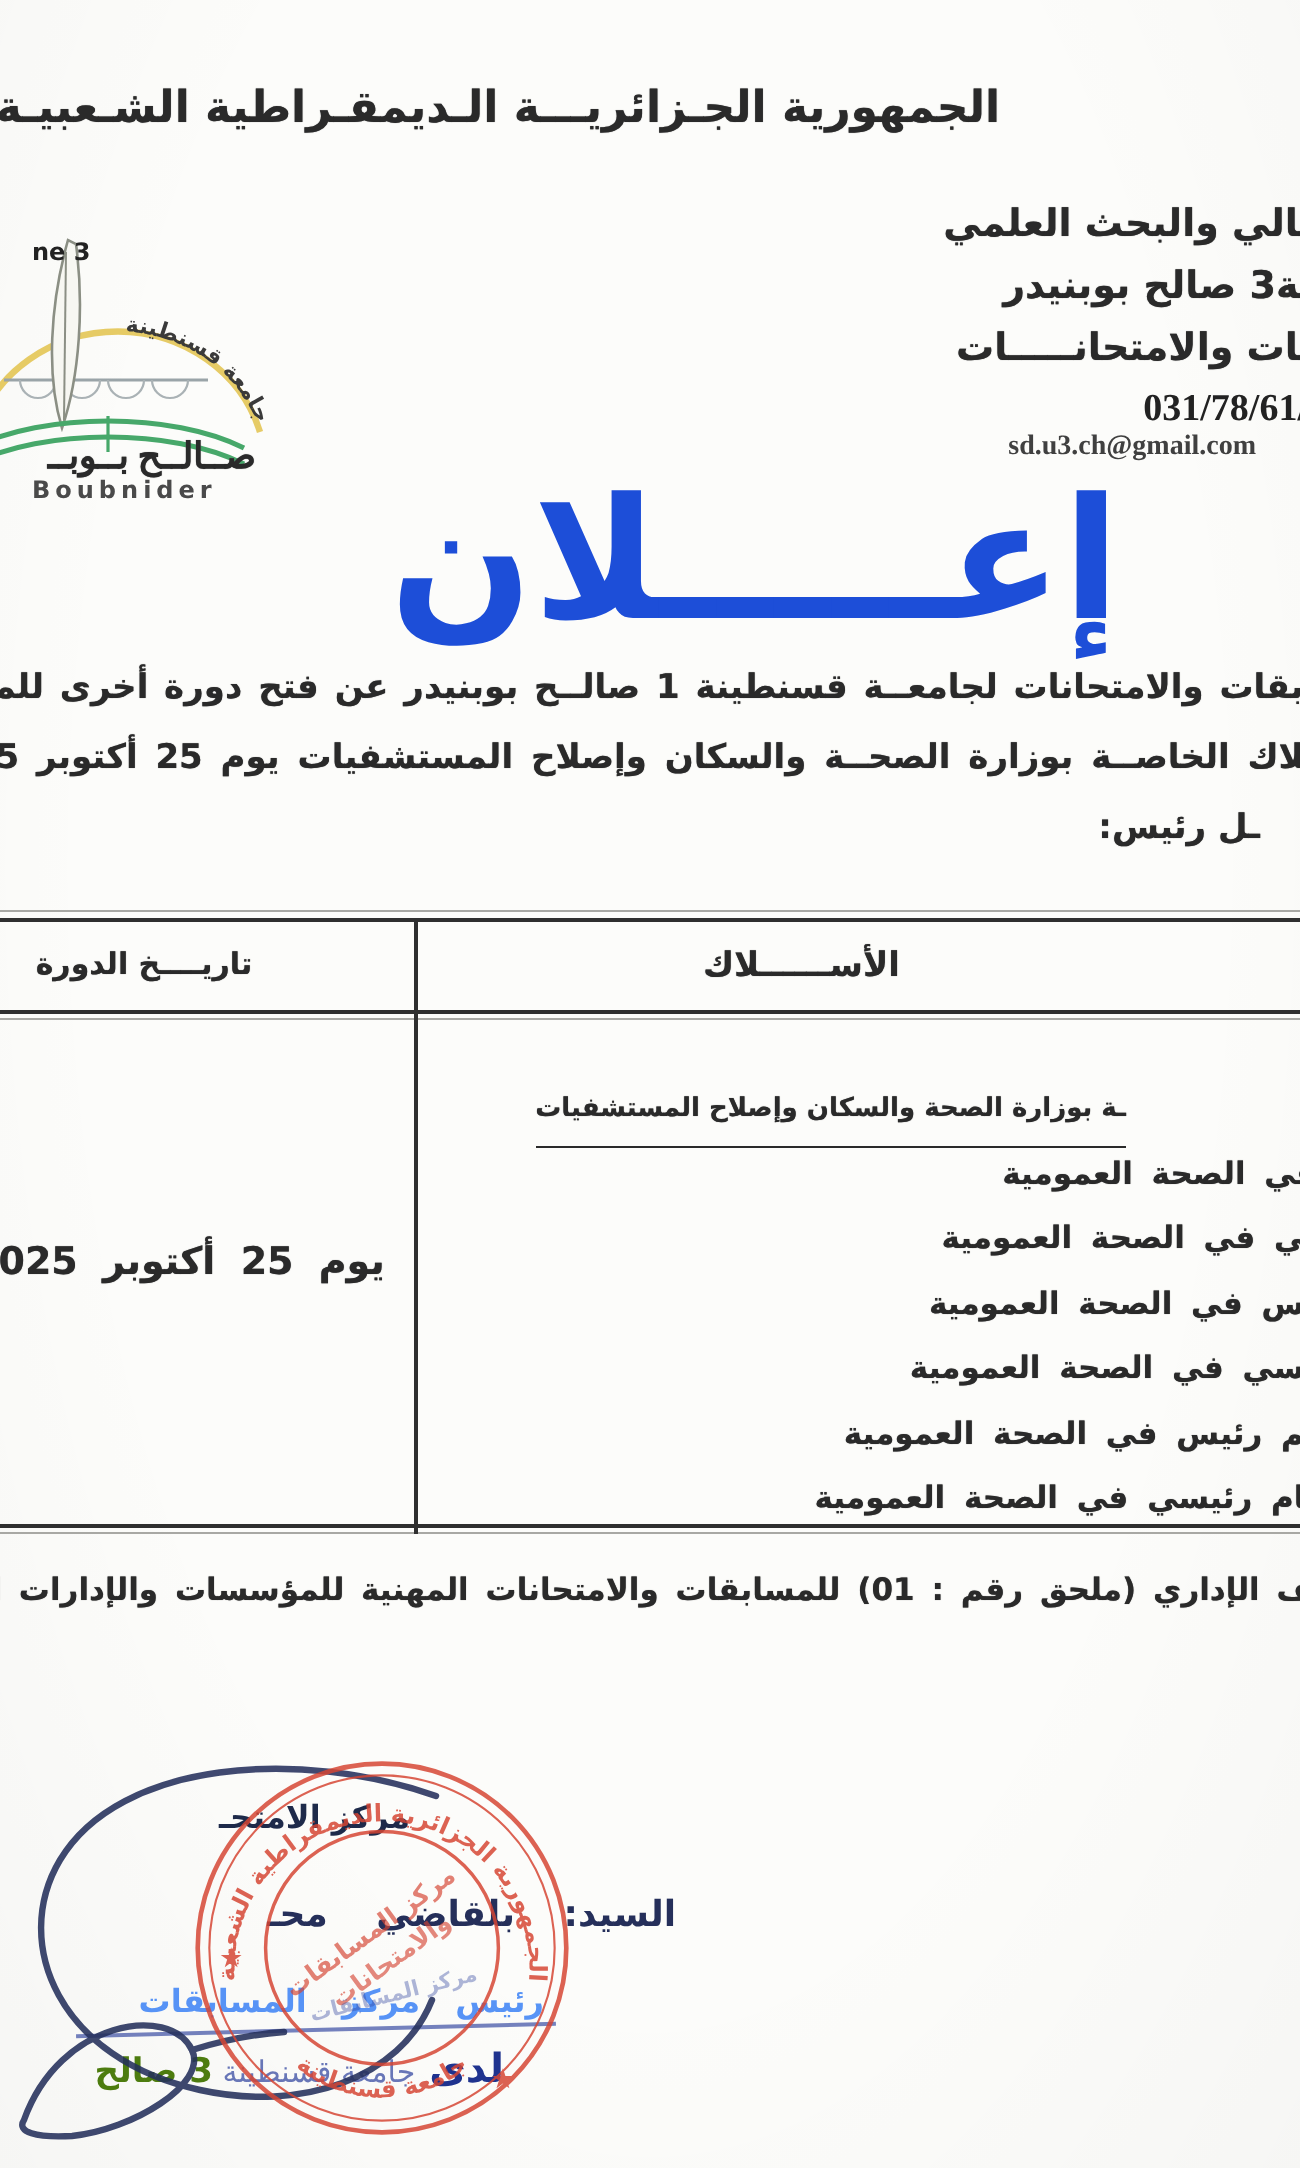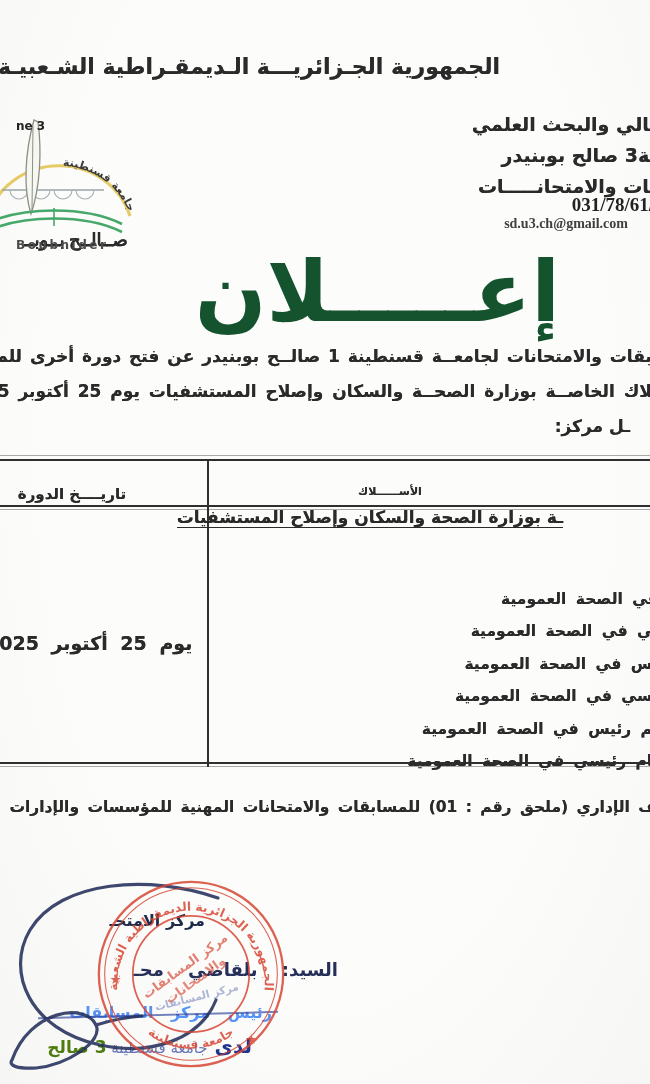--- a/index.html
+++ b/index.html
@@ -5,21 +5,21 @@
   html,body{margin:0;padding:0;}
   body{
     width:650px;height:1084px;position:relative;overflow:hidden;
     background:#fcfcfa;
     font-family:"DejaVu Sans",sans-serif;
     color:#1d1d1d;
   }
   .vignette{position:absolute;inset:0;pointer-events:none;
     background:radial-gradient(ellipse at 50% 40%, rgba(0,0,0,0) 60%, rgba(0,0,0,0.025) 100%);}
   .abs{position:absolute;}
-  .rtl{direction:rtl;unicode-bidi:embed;white-space:nowrap;margin-top:12px;}
+  .rtl{direction:rtl;unicode-bidi:embed;white-space:nowrap;}
   .center{text-align:center;}
   .b{font-weight:bold;}
   .serif{font-family:"Liberation Serif","DejaVu Serif",serif;}
   .line{position:absolute;background:#2f2f2f;}
   .line.faint{background:#a8a8a4;}
   .scan-soft{color:#2a2a2a;text-shadow:0 0 .4px #555;}
   svg text{font-family:"DejaVu Sans",sans-serif;}
 </style>
 </head>
 <body>
@@ -46,42 +46,42 @@
 </svg>
 <div class="abs rtl b scan-soft" style="left:24px;top:217px;font-size:18px;font-family:Liberation Serif, serif;"><span>صــالــح بــوبــ</span></div>
 <div class="abs b" style="left:16px;top:238px;font-size:12px;letter-spacing:2.5px;color:#4a4a4a;"><span>Boubnider</span></div>
 
 <div class="abs rtl b scan-soft" style="right:-6px;top:101px;font-size:19px;"><span>ـالي والبحث العلمي</span></div>
 <div class="abs rtl b scan-soft" style="right:-6px;top:132px;font-size:19px;"><span>ـة3 صالح بوبنيدر</span></div>
 <div class="abs rtl b scan-soft" style="right:-6px;top:163px;font-size:19px;"><span>ـات والامتحانـــــات</span></div>
 <div class="abs b serif" style="right:-4px;top:194px;font-size:19px;color:#222;"><span>031/78/61/</span></div>
 <div class="abs b serif" style="right:22px;top:216px;font-size:14px;color:#404040;"><span>sd.u3.ch@gmail.com</span></div>
 
-<div class="abs rtl b center" style="left:295px;top:232px;width:265px;font-size:84px;line-height:1.15;color:#14532d;"><span>إعـــــلان</span></div>
+<div class="abs rtl b center" style="left:295px;top:232px;width:265px;font-size:84px;line-height:1.15;color:#1d4ed8;"><span>إعـــــلان</span></div>
 
 <div class="abs rtl scan-soft" style="right:-14px;top:334px;font-size:17px;font-weight:600;word-spacing:2px;letter-spacing:.2px;">
   <span>ـابقات والامتحانات </span><span class="b">لجامعــة قسنطينة 1 صالــح بوبنيدر</span><span> عن فتح دورة أخرى للمسابقة</span>
 </div>
 <div class="abs rtl scan-soft" style="right:-8px;top:369px;font-size:17px;font-weight:600;word-spacing:3px;letter-spacing:.2px;">
   <span class="b">ـلاك الخاصــة بوزارة الصحــة والسكان وإصلاح المستشفيات</span><span> يوم </span><span class="b">25 أكتوبر 2025.</span>
 </div>
-<div class="abs rtl scan-soft" style="right:20px;top:404px;font-size:17px;font-weight:600;"><span>ـل مركز:</span></div>
+<div class="abs rtl scan-soft" style="right:20px;top:404px;font-size:17px;font-weight:600;"><span>ـل رئيس:</span></div>
 
 <div class="line faint" style="left:-10px;right:-10px;top:455px;height:1px;"></div>
 <div class="line" style="left:-10px;right:-10px;top:459px;height:2px;"></div>
 <div class="line" style="left:-10px;right:-10px;top:505px;height:1.5px;"></div>
 <div class="line faint" style="left:-10px;right:-10px;top:509px;height:1px;"></div>
 <div class="line" style="left:-10px;right:-10px;top:762px;height:2px;"></div>
 <div class="line faint" style="left:-10px;right:-10px;top:766px;height:1px;"></div>
 <div class="line" style="left:207px;top:459px;width:1.5px;height:308px;"></div>
 
-<div class="abs rtl b center scan-soft" style="left:330px;top:473px;width:120px;font-size:11px;"><span>الأســــــلاك</span></div>
+<div class="abs rtl b center scan-soft" style="left:330px;top:473px;width:120px;font-size:17px;text-align:right;"><span>الأســــــلاك</span></div>
 <div class="abs rtl b center scan-soft" style="left:8px;top:473px;width:128px;font-size:15px;"><span>تاريــــخ الدورة</span></div>
 
-<div class="abs rtl b scan-soft" style="right:87px;top:495px;font-size:17px;border-bottom:1.5px solid #2a2a2a;padding-bottom:0;"><span>ـة بوزارة الصحة والسكان وإصلاح المستشفيات</span></div>
+<div class="abs rtl b scan-soft" style="right:87px;top:547px;font-size:13px;border-bottom:1.5px solid #2a2a2a;padding-bottom:11px;"><span>ـة بوزارة الصحة والسكان وإصلاح المستشفيات</span></div>
 
 <div class="abs rtl scan-soft" style="right:-8px;top:578px;font-size:15.5px;font-weight:600;word-spacing:4px;letter-spacing:.5px;"><span>في الصحة العمومية</span></div>
 <div class="abs rtl scan-soft" style="right:-8px;top:610px;font-size:15.5px;font-weight:600;word-spacing:4px;letter-spacing:.5px;"><span>ـي في الصحة العمومية</span></div>
 <div class="abs rtl scan-soft" style="right:-8px;top:643px;font-size:15.5px;font-weight:600;word-spacing:4px;letter-spacing:.5px;"><span>ـس في الصحة العمومية</span></div>
 <div class="abs rtl scan-soft" style="right:-8px;top:675px;font-size:15.5px;font-weight:600;word-spacing:4px;letter-spacing:.5px;"><span>ـسي في الصحة العمومية</span></div>
 <div class="abs rtl scan-soft" style="right:-8px;top:708px;font-size:15.5px;font-weight:600;word-spacing:4px;letter-spacing:.5px;"><span>ـم رئيس في الصحة العمومية</span></div>
 <div class="abs rtl scan-soft" style="right:-8px;top:740px;font-size:15.5px;font-weight:600;word-spacing:4px;letter-spacing:.5px;"><span>ـام رئيسي في الصحة العمومية</span></div>
 
 <div class="abs rtl b scan-soft" style="left:-14px;top:620px;font-size:19px;word-spacing:6px;"><span>يوم 25 أكتوبر 2025</span></div>
 

